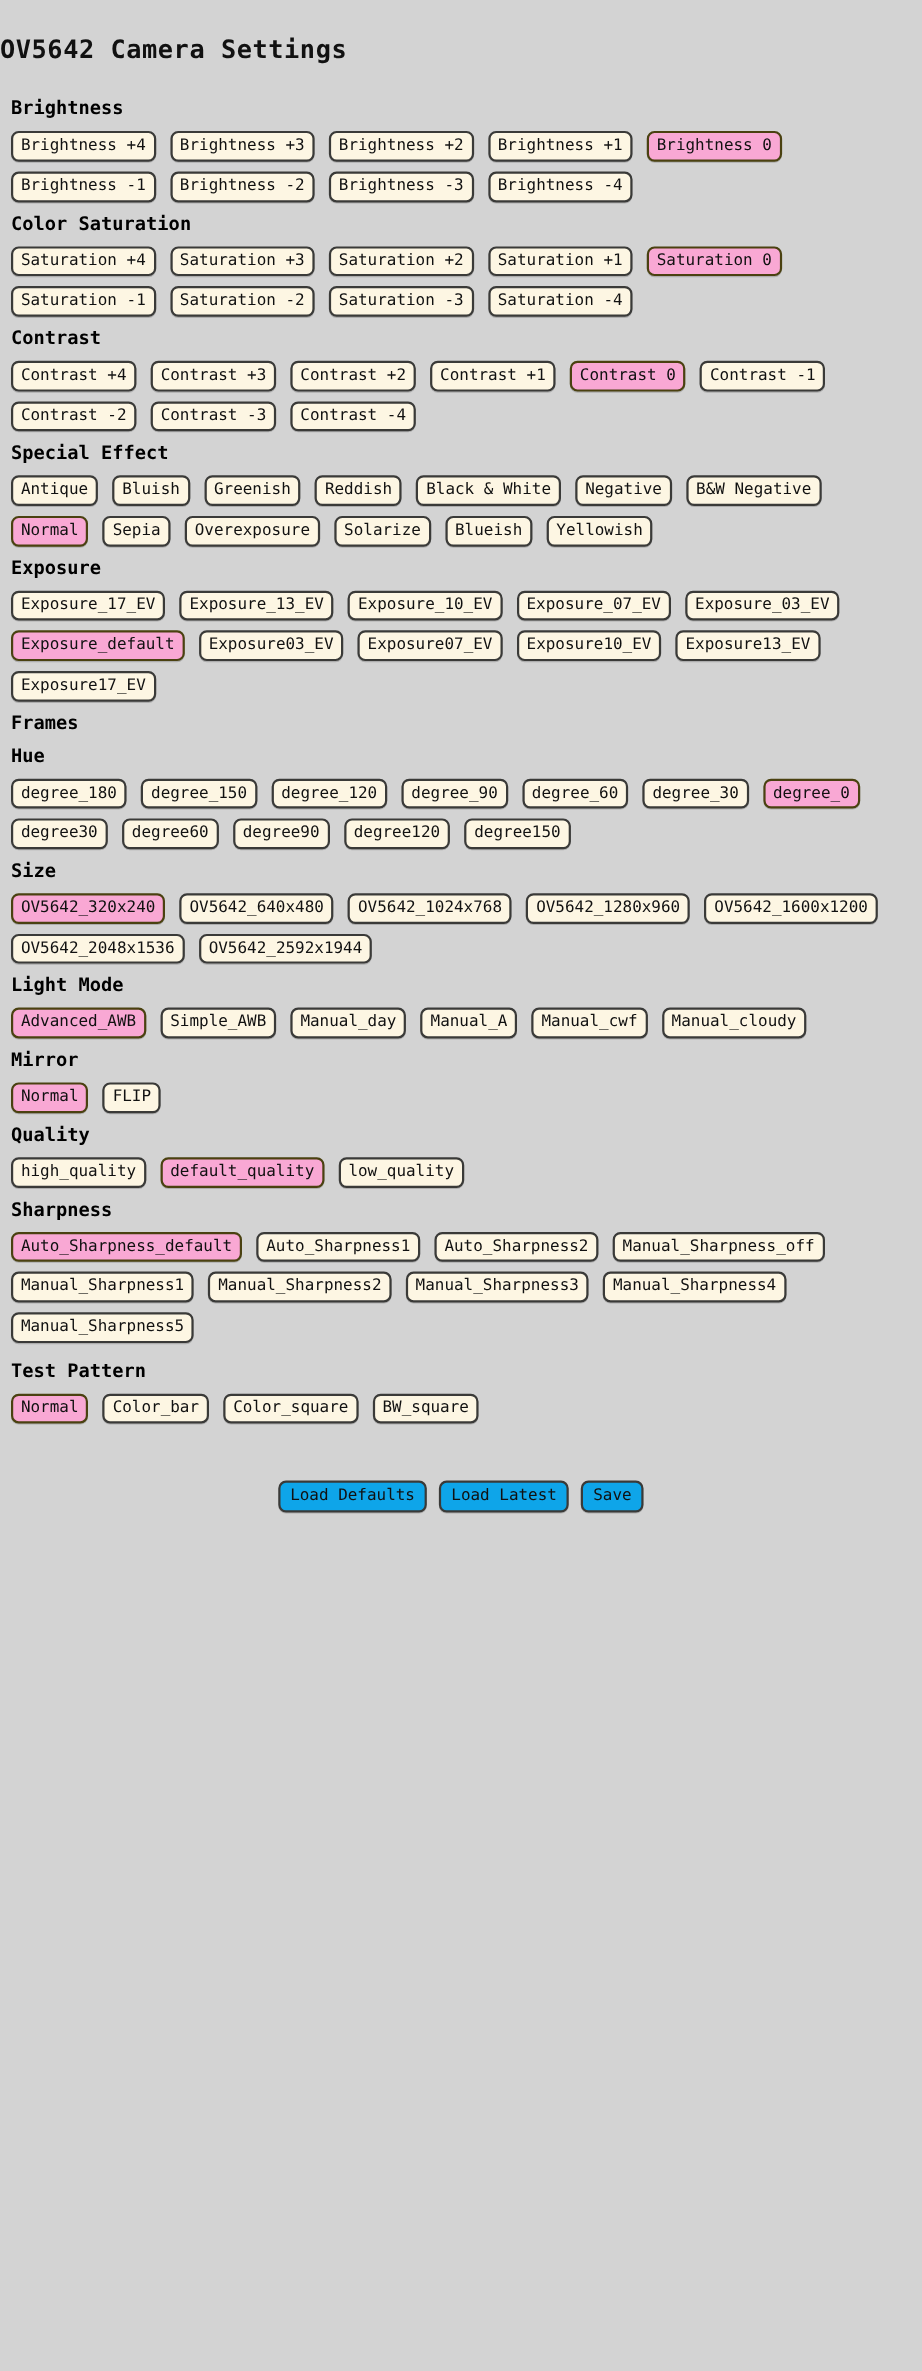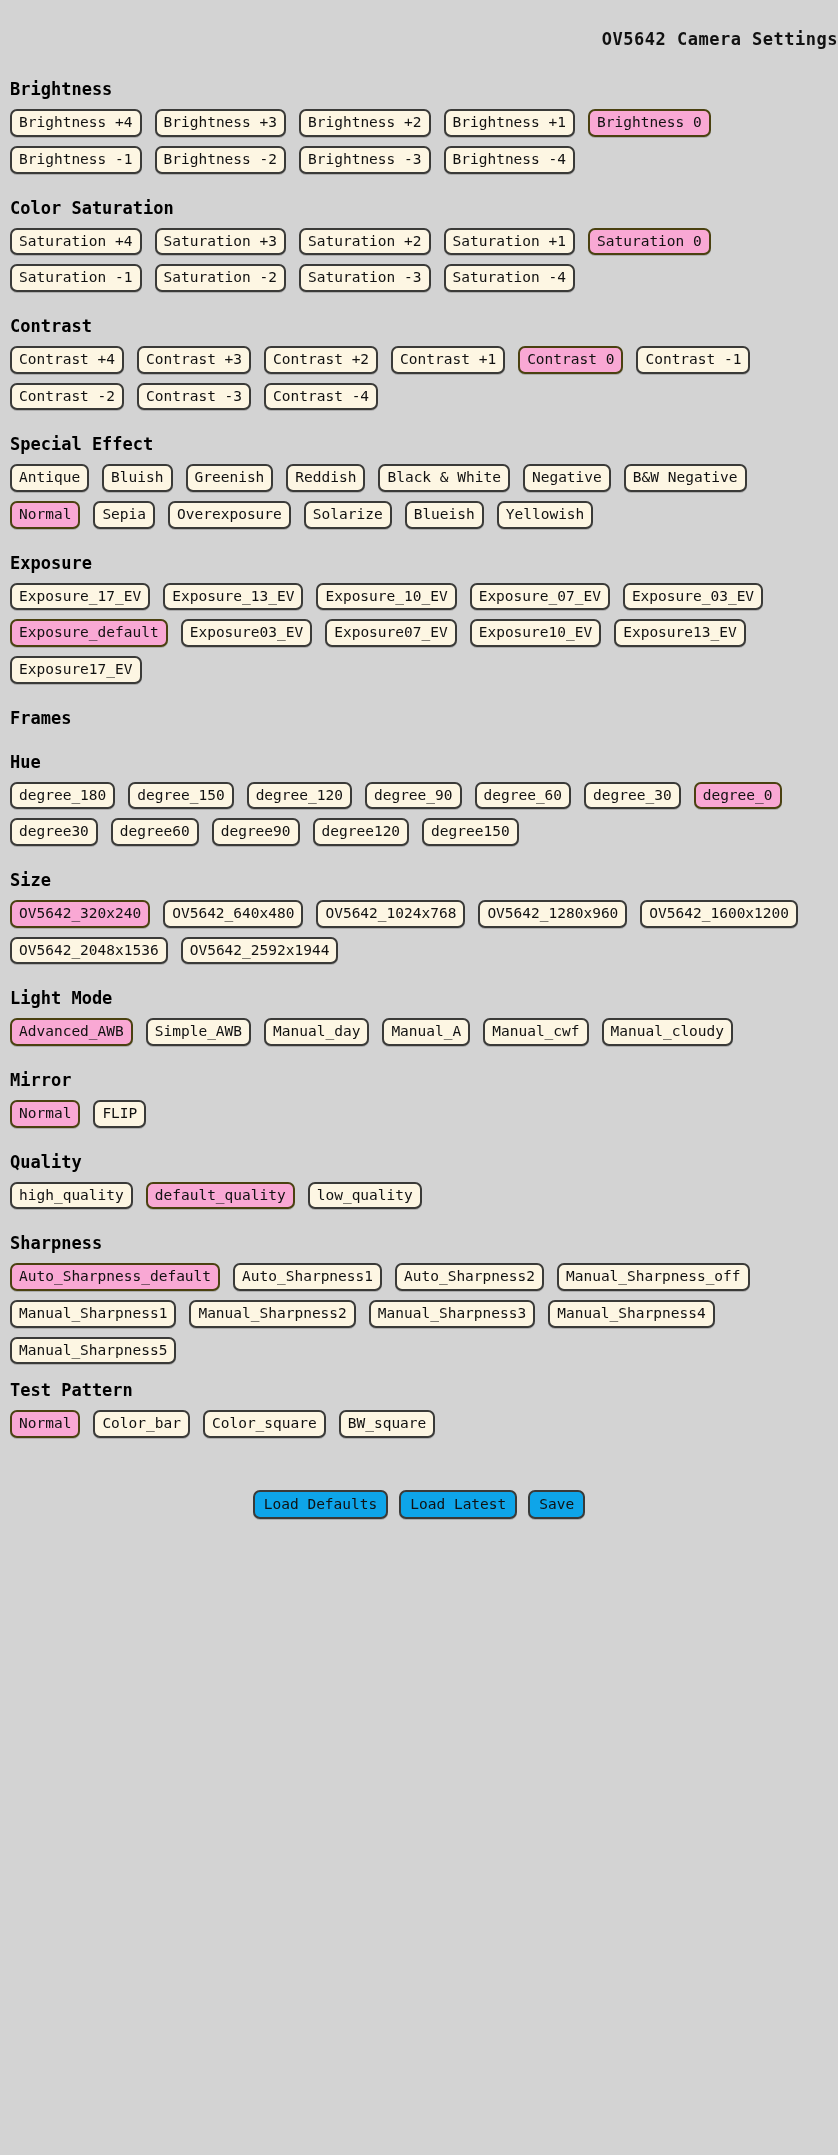--- a/index.html
+++ b/index.html
@@ -18,34 +18,34 @@
   #page {
     width: 838px;
     min-height: 2155px;
     background: #d3d3d3;
     position: relative;
     padding: 0 0 40px 0;
   }
 
   
   .page-title {
-    text-align: right;
+    text-align: left;
     font-family: "DejaVu Sans Mono", "Liberation Mono", monospace;
     font-weight: bold;
-    font-size: 17px;
+    font-size: 23px;
     letter-spacing: 0.5px;
     padding-top: 18px;
     padding-bottom: 4px;
     color: #111;
   }
 
   
   .section {
     padding: 0 10px 0 10px;
-    margin-top: 24px;
+    margin-top: 10px;
   }
   .section-heading {
     font-family: "DejaVu Sans Mono", "Liberation Mono", monospace;
     font-weight: bold;
     font-size: 17px;
     color: #000000;
     margin: 0 0 10px 0;
     padding-left: 0px;
     letter-spacing: 0px;
   }

